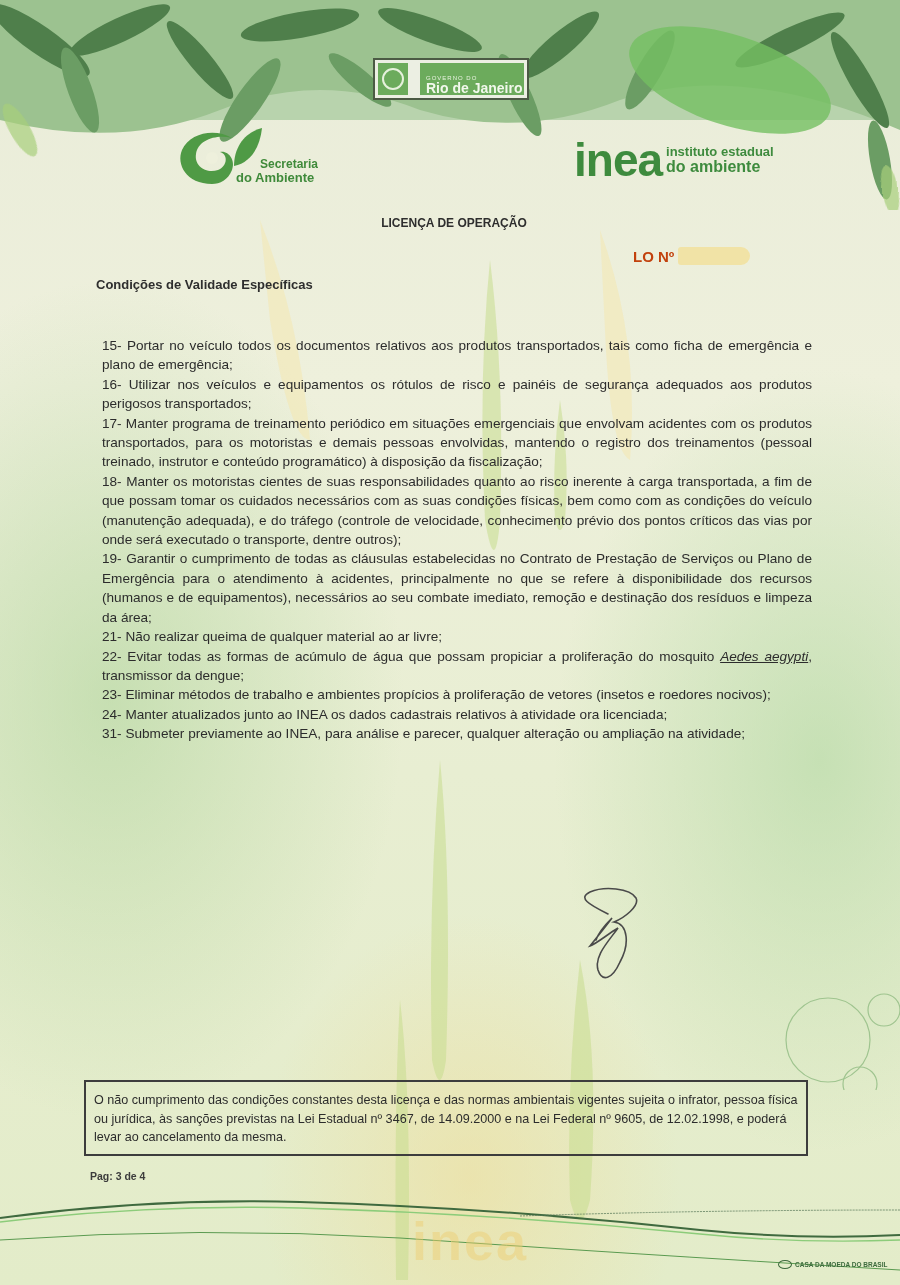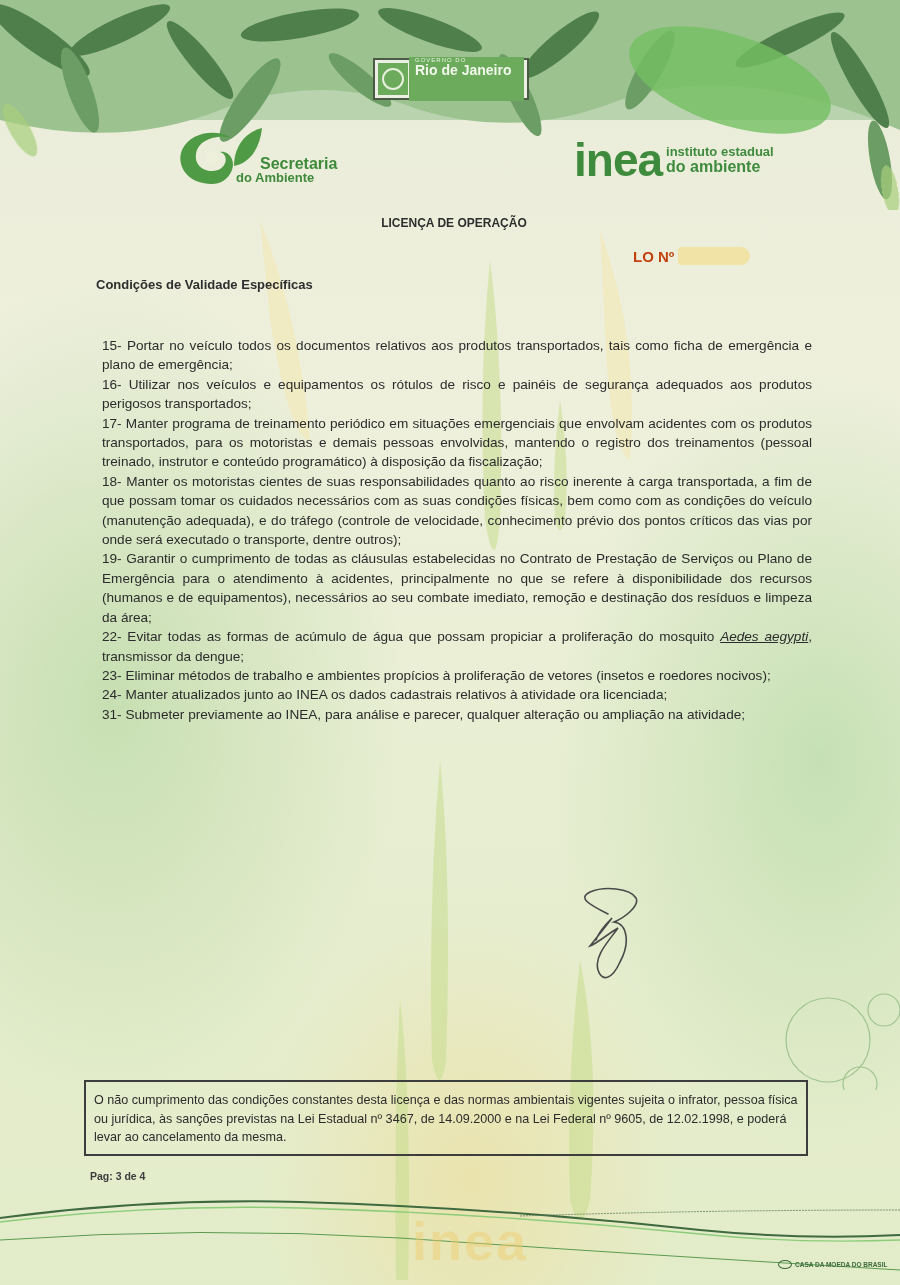--- a/index.html
+++ b/index.html
@@ -16,27 +16,27 @@
   .leaves { position: absolute; left: 0; top: 0; width: 900px; height: 210px; }
   .streaks { position: absolute; left: 0; top: 200px; width: 900px; height: 1085px; pointer-events: none; }
 
   .gov-badge {
     position: absolute; left: 373px; top: 58px; width: 156px; height: 42px;
     background: #ecefe3; border: 2px solid #4b5a44; box-sizing: border-box;
     display: flex; align-items: center; padding: 3px;
   }
   .gov-badge .crest { width: 30px; height: 32px; background: #6cab5c; display:flex; align-items:center; justify-content:center; }
   .gov-badge .crest-circle { width: 22px; height: 22px; border-radius: 50%; border: 2px solid #e6f1dc; box-sizing: border-box; }
-  .gov-badge .gtext { flex: 1; height: 44px; background: #6cab5c; margin-left: 1px; display:flex; flex-direction:column; justify-content:flex-start; padding-left: 6px; }
+  .gov-badge .gtext { flex: 1; height: 32px; background: #6cab5c; margin-left: 12px; display:flex; flex-direction:column; justify-content:flex-end; padding-left: 6px; }
   .gov-badge .g1 { font-size: 6px; color: #e8f2df; letter-spacing: 1px; }
   .gov-badge .g2 { font-size: 14px; color: #f2f8ec; font-weight: bold; line-height: 14px; }
 
   .sec-logo { position: absolute; left: 172px; top: 122px; width: 190px; height: 70px; }
   .sec-text { position: absolute; left: 236px; top: 157px; color: #3f8a3a; font-weight: bold; line-height: 14px; }
-  .sec-text .l1 { font-size: 16px; padding-left: 24px; }
+  .sec-text .l1 { font-size: 12px; padding-left: 24px; }
   .sec-text .l2 { font-size: 13px; }
 
   .inea-logo { position: absolute; left: 574px; top: 140px; display: flex; align-items: center; }
   .inea-logo .word { font-size: 46px; font-weight: bold; color: #3e8b3e; letter-spacing: -1px; line-height: 40px; }
   .inea-logo .sub { margin-left: 4px; color: #3e8b3e; font-weight: bold; line-height: 14px; }
   .inea-logo .sub .a { font-size: 13px; }
   .inea-logo .sub .b { font-size: 16px; line-height: 16px; }
 
   .title { position: absolute; left: 4px; width: 900px; top: 216px; text-align: center; font-weight: bold; font-size: 12px; color: #2e2e2e; }
   .lo { position: absolute; left: 633px; top: 247px; font-weight: bold; font-size: 15px; color: #c2410c; display: flex; align-items: center; }
@@ -141,20 +141,21 @@
   <span class="redact"></span>
 </div>
 <div class="subtitle">Condições de Validade Específicas</div>
 
 <div class="conds">
   <p>15- Portar no veículo todos os documentos relativos aos produtos transportados, tais como ficha de emergência e plano de emergência;</p>
   <p>16- Utilizar nos veículos e equipamentos os rótulos de risco e painéis de segurança adequados aos produtos perigosos transportados;</p>
   <p>17- Manter programa de treinamento periódico em situações emergenciais que envolvam acidentes com os produtos transportados, para os motoristas e demais pessoas envolvidas, mantendo o registro dos treinamentos (pessoal treinado, instrutor e conteúdo programático) à disposição da fiscalização;</p>
   <p>18- Manter os motoristas cientes de suas responsabilidades quanto ao risco inerente à carga transportada, a fim de que possam tomar os cuidados necessários com as suas condições físicas, bem como com as condições do veículo (manutenção adequada), e do tráfego (controle de velocidade, conhecimento prévio dos pontos críticos das vias por onde será executado o transporte, dentre outros);</p>
   <p>19- Garantir o cumprimento de todas as cláusulas estabelecidas no Contrato de Prestação de Serviços ou Plano de Emergência para o atendimento à acidentes, principalmente no que se refere à disponibilidade dos recursos (humanos e de equipamentos), necessários ao seu combate imediato, remoção e destinação dos resíduos e limpeza da área;</p>
+  <p>21- Não realizar queima de qualquer material ao ar livre;</p>
   <p><span>22- Evitar todas as formas de acúmulo de água que possam propiciar a proliferação do mosquito </span><em>Aedes aegypti</em><span>, transmissor da dengue;</span></p>
   <p>23- Eliminar métodos de trabalho e ambientes propícios à proliferação de vetores (insetos e roedores nocivos);</p>
   <p>24- Manter atualizados junto ao INEA os dados cadastrais relativos à atividade ora licenciada;</p>
   <p>31- Submeter previamente ao INEA, para análise e parecer, qualquer alteração ou ampliação na atividade;</p>
 </div>
 
 <svg class="signature" viewBox="0 0 110 100">
   <path d="M40,30 C20,20 10,14 22,8 C36,2 62,4 68,14 C72,22 56,34 46,38 C60,40 62,60 52,78 C44,96 34,98 30,86 C26,72 40,58 50,44 C40,50 28,60 22,62 C30,52 38,42 44,34 C36,42 30,50 28,56" fill="none" stroke="#4a4a4a" stroke-width="1.6" stroke-linecap="round"></path>
 </svg>
 

